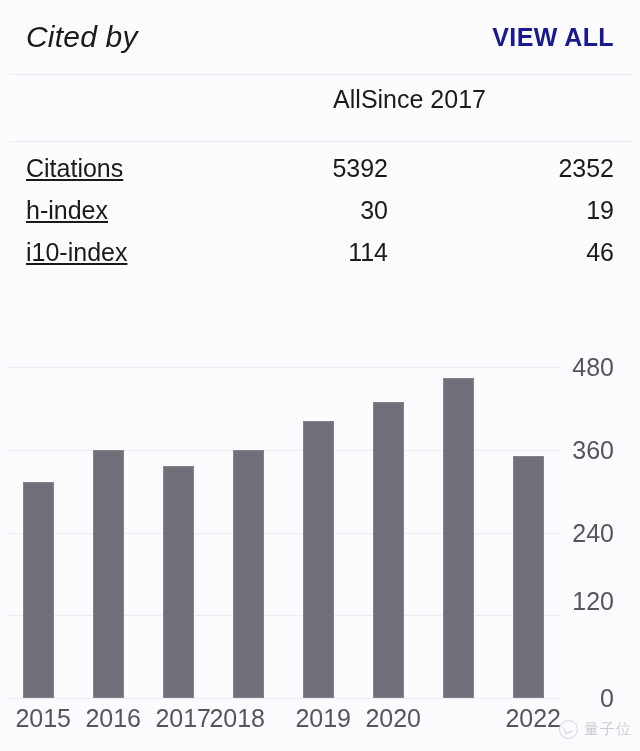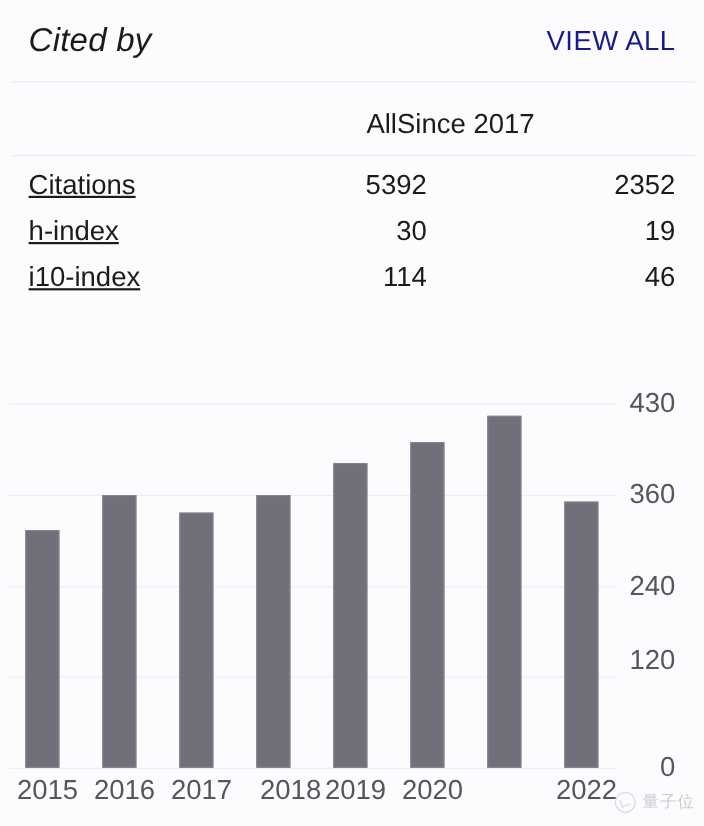--- a/index.html
+++ b/index.html
@@ -37,41 +37,41 @@
   }
   .header-title {
     font-size: 30px;
     font-weight: 400;
     color: #1b1b1b;
     letter-spacing: 0.2px;
     font-style: italic;
   }
   .view-all {
     font-size: 25px;
-    font-weight: 400;
+    font-weight: 700;
     letter-spacing: 0.4px;
     color: #1a1a8f;
     cursor: pointer;
     white-space: nowrap;
   }
 
   .divider {
     position: absolute;
     left: 10px;
     width: 622px;
     height: 1px;
     background: #e9e9ee;
   }
   .divider-1 { top: 74px; }
   .divider-2 { top: 141px; }
 
   
   .table {
     position: absolute;
-    left: 0; top: 80px;
+    left: 0; top: 66px;
     width: 512px;
   }
   .trow {
     display: flex;
     align-items: center;
     height: 67px;
     box-sizing: border-box;
     padding-left: 26px;
     padding-right: 26px;
   }
@@ -258,27 +258,27 @@
           <div class="bar" title="2020: 429" style="left: 373px; height: 296px;"></div>
           <div class="bar" title="2021: 464" style="left: 443px; height: 320px;"></div>
           <div class="bar" title="2022: 351" style="left: 513px; height: 242px;"></div>
         </div>
     </div>
     <div class="ylabels">
         <div class="ylabel" style="top: 358px;">0</div>
         <div class="ylabel" style="top: 261px; margin-left: 44px;">120</div>
         <div class="ylabel" style="top: 192.5px;">240</div>
         <div class="ylabel" style="top: 109.75px;">360</div>
-        <div class="ylabel" style="top: 27px;">430</div>
+        <div class="ylabel" style="top: 27px;">480</div>
       </div>
     <div class="xlabels">
         <div class="xlabel" style="left: 5px;">2015</div>
         <div class="xlabel" style="left: 75px;">2016</div>
         <div class="xlabel" style="left: 145px;">2017</div>
-        <div class="xlabel" style="left: 226px;">2018</div>
+        <div class="xlabel" style="left: 199px;">2018</div>
         <div class="xlabel" style="left: 285px;">2019</div>
         <div class="xlabel" style="left: 355px;">2020</div>
         <div class="xlabel" style="left: 425px; margin-top: 48px;">2021</div>
         <div class="xlabel" style="left: 495px;">2022</div>
       </div>
   </div>
 
   <div class="watermark">
     <div class="wm-logo"></div>
     <div class="wm-text">量子位</div>

